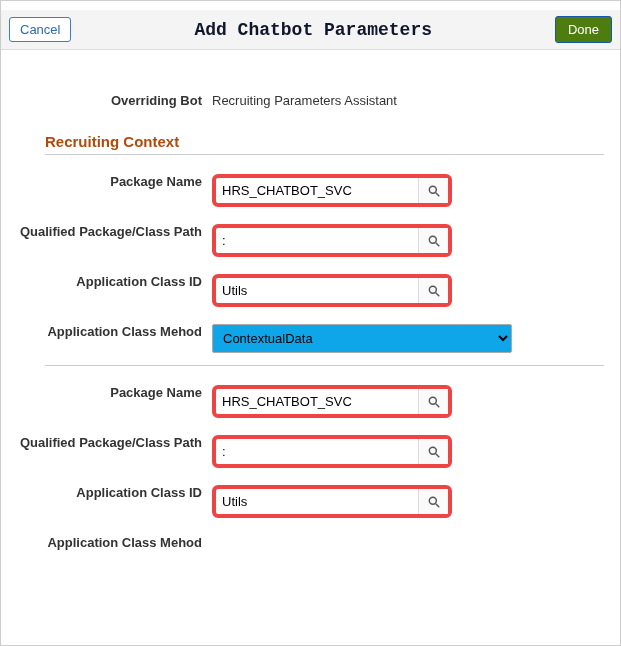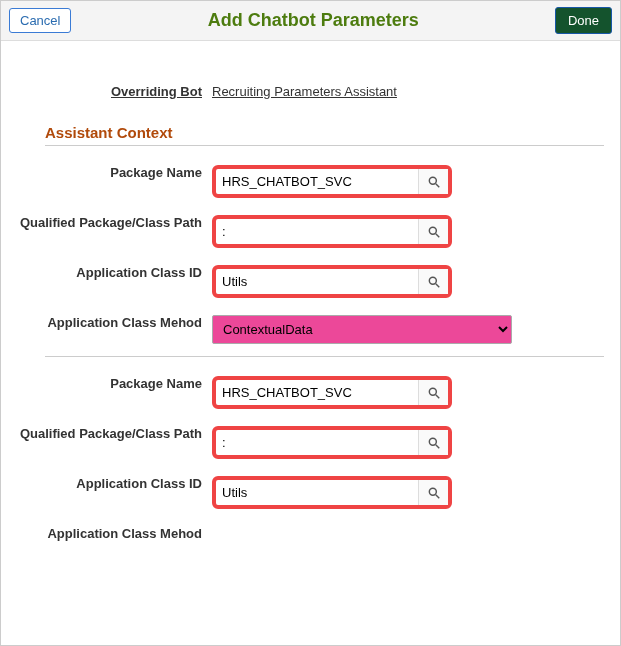--- a/index.html
+++ b/index.html
@@ -13,43 +13,45 @@
     height: 646px;
     border: 1px solid #ccc;
   }
   .header {
     display: flex;
     align-items: center;
     justify-content: space-between;
     padding: 6px 8px;
     background: #f4f4f4;
     border-bottom: 1px solid #ddd;
+    margin-top: 9px;
   }
   .cancel-btn {
     background: #fff;
     border: 1px solid #3a7bd5;
     color: #2b6cb0;
     border-radius: 3px;
     padding: 4px 10px;
     font-size: 13px;
     cursor: pointer;
   }
   .done-btn {
-    background: #14532d;
+    background: #4d7c0f;
     border: 1px solid #1757a8;
     color: #fff;
     border-radius: 3px;
     padding: 5px 12px;
     font-size: 13px;
     cursor: pointer;
   }
   .title {
     font-weight: bold;
     font-size: 18px;
-    color: #4d7c0f;
+    color: #0f172a;
+    font-family: Liberation Mono, monospace;
   }
   .content {
     padding: 20px 16px 30px 16px;
   }
   .row {
     display: flex;
     align-items: flex-start;
     margin-bottom: 12px;
   }
   .label-cell {
@@ -110,42 +112,42 @@
   .lookup-btn svg { display: block; }
   .select-wrap {
     width: 300px;
   }
   .select-input {
     width: 100%;
     font-size: 13px;
     padding: 5px 6px;
     border: 1px solid #aaa;
     border-radius: 2px;
-    background: #ec4899;
+    background: #0ea5e9;
     font-family: inherit;
   }
-  .top-row { margin-top: 18px; margin-bottom: 22px; text-decoration: underline; }
+  .top-row { margin-top: 18px; margin-bottom: 22px; }
 </style>
 </head>
 <body>
 
 <div class="header">
   <button class="cancel-btn">Cancel</button>
   <div class="title">Add Chatbot Parameters</div>
   <button class="done-btn">Done</button>
 </div>
 
 <div class="content">
 
   <div class="row top-row">
     <div class="label-cell">Overriding Bot</div>
     <div class="value-cell value-static">Recruiting Parameters Assistant</div>
   </div>
 
-  <div class="section-title">Assistant Context</div>
+  <div class="section-title">Recruiting Context</div>
   <hr class="section-rule">
 
   <div class="row">
     <div class="label-cell">Package Name</div>
     <div class="value-cell">
       <div class="lookup-wrap">
         <input class="lookup-input" type="text" value="HRS_CHATBOT_SVC" style="">
         <button class="lookup-btn">
           <span>
             <svg width="14" height="14" viewBox="0 0 24 24" fill="none" stroke="#555" stroke-width="2.5">

